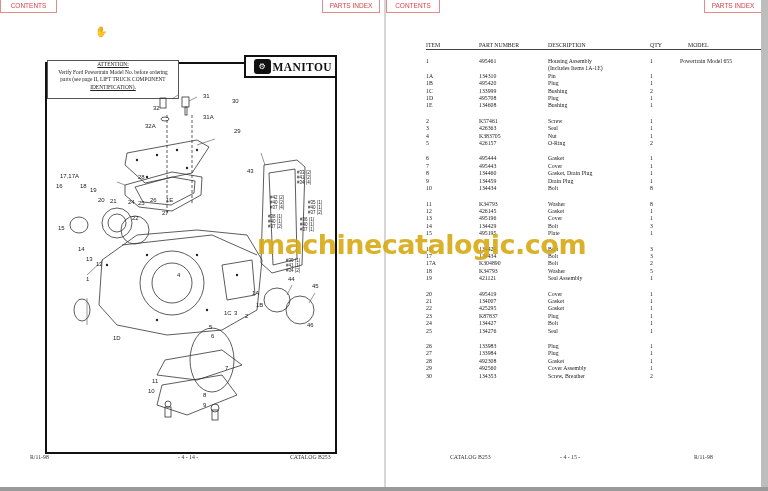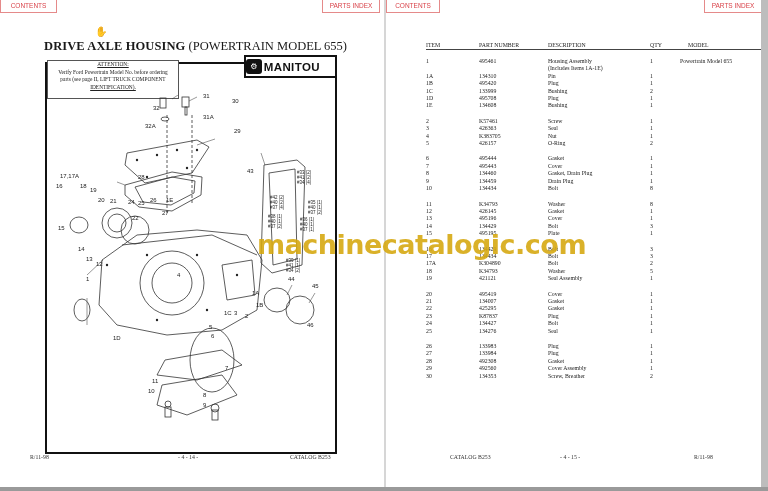--- a/index.html
+++ b/index.html
@@ -29,21 +29,21 @@
   .attention {
     position: absolute; left: 47px; top: 60px; width: 130px; height: 37px; border: 1px solid #555;
     font-size: 5.4px; text-align: center; line-height: 7.6px; background: #fff; color: #222;
   }
   .attention .head { text-decoration: underline; }
   .logo {
     position: absolute; left: 244px; top: 55px; width: 89px; height: 19px; background: #fff;
     border: 2px solid #111; display: flex; align-items: center; justify-content: flex-end;
   }
   .logo .icon { width: 17px; height: 15px; background: #111; border-radius: 3px; margin-right: 2px; color: #fff; font-size: 8px; text-align: center; line-height: 15px; }
-  .logo .text { font-family: Liberation Sans, sans-serif; font-weight: bold; font-size: 11.5px; letter-spacing: 0.4px; color: #111; margin-right: 15px; }
+  .logo .text { font-family: Liberation Serif, serif; font-weight: bold; font-size: 11.5px; letter-spacing: 0.4px; color: #111; margin-right: 3px; }
 
   .diagram-svg { position: absolute; left: 47px; top: 95px; }
 
   .callout { position: absolute; font-size: 6px; color: #222; font-family: "Liberation Sans", sans-serif; }
 
   .watermark {
     position: absolute; left: 257px; top: 229px; font-family: "DejaVu Sans", sans-serif; font-weight: bold;
     font-size: 27px; color: rgba(214,168,18,0.9); letter-spacing: -0.5px; white-space: nowrap; z-index: 10;
   }
 
@@ -57,21 +57,20 @@
   tr.first td { padding-top: 8px; }
 </style>
 </head>
 <body>
 
 <div class="page left">
   <div class="navbtn" style="left:0;top:0;width:55px;">CONTENTS</div>
   <div class="navbtn" style="left:322px;top:0;width:56px;">PARTS INDEX</div>
 
   <div class="hand">✋</div>
-  <div class="title"><b>DRIVE AXLE HOUSING</b><span class="sub"> (POWERTRAIN MODEL 655)</span></div>
 
   <div class="diagram-frame"></div>
 
   <div class="attention">
     <div class="head">ATTENTION:</div>
     <div>Verify Ford Powertrain Model No. before ordering</div>
     <div>parts (see page II, LIFT TRUCK COMPONENT</div>
     <div style="text-decoration:underline">IDENTIFICATION).</div>
   </div>
 

